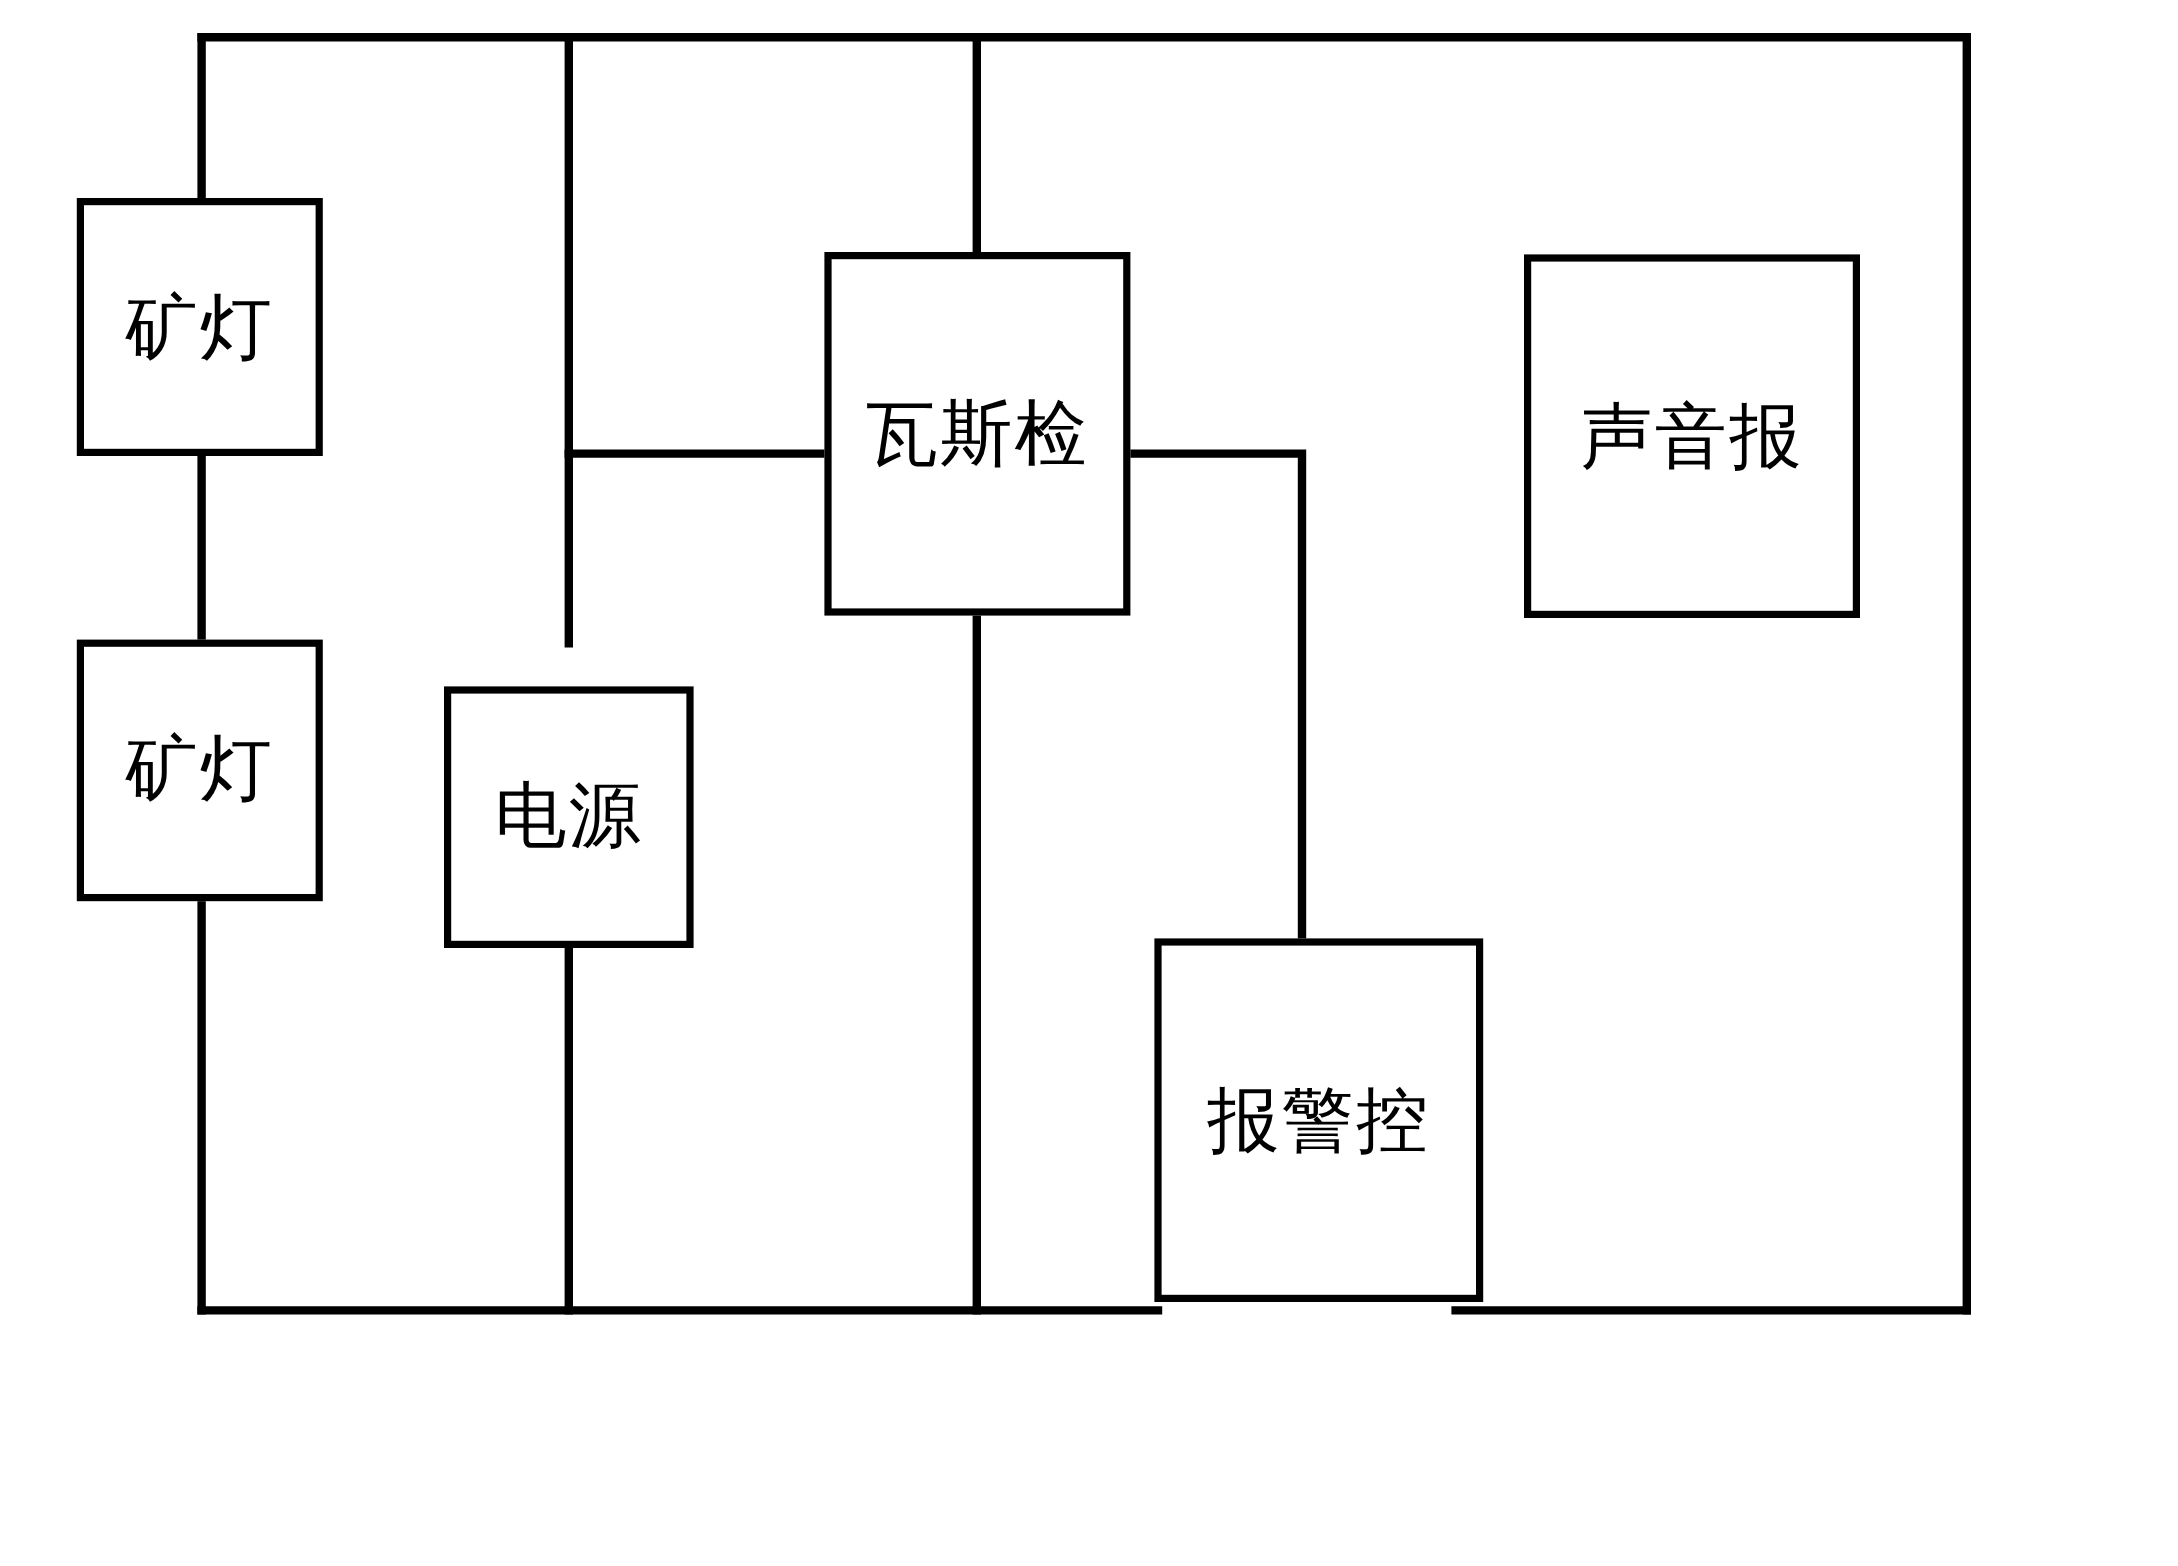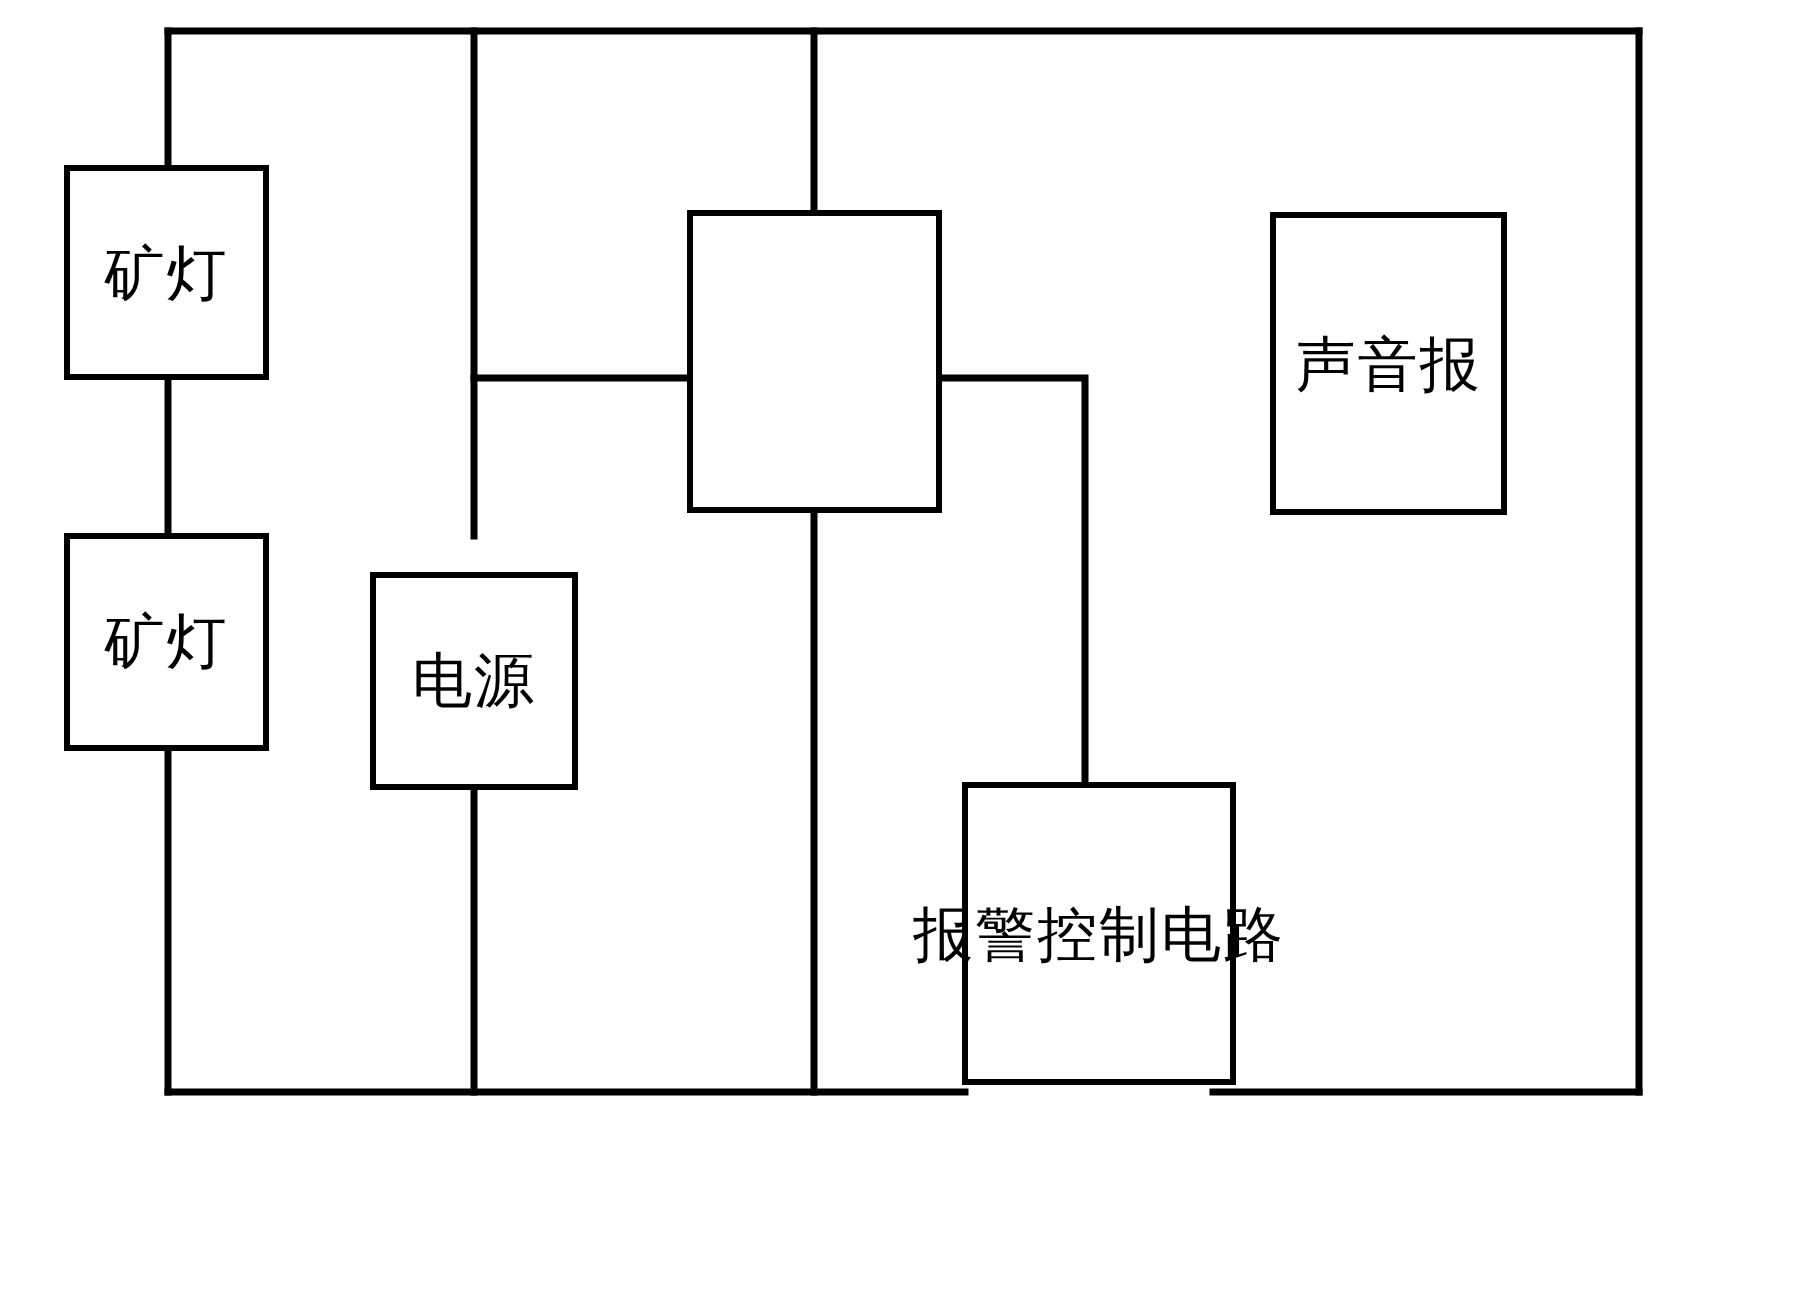--- a/index.html
+++ b/index.html
@@ -98,24 +98,24 @@
 
   <div class="node-box" style="left:64px; top:533px; width:205px; height:218px;">
     <span class="node-label">矿灯</span>
   </div>
 
   <div class="node-box" style="left:370px; top:533px; width:208px; height:218px;margin-top:39px;">
     <span class="node-label">电源</span>
   </div>
 
   <div class="node-box" style="left:687px; top:210px; width:255px; height:303px;">
+    <span class="node-label two-line">瓦斯检</span>
   </div>
 
-  <div class="node-box" style="left:1270px; top:212px; width:237px; height:303px;">
+  <div class="node-box" style="left:1270px; top:212px; width:280px; height:303px;">
     <span class="node-label two-line">声音报</span>
   </div>
 
   <div class="node-box" style="left:962px; top:782px; width:274px; height:303px;">
     <span class="node-label two-line">报警控</span>
-    <span class="node-label two-line">制电路</span>
   </div>
 
 </div>
 
 </body></html>

